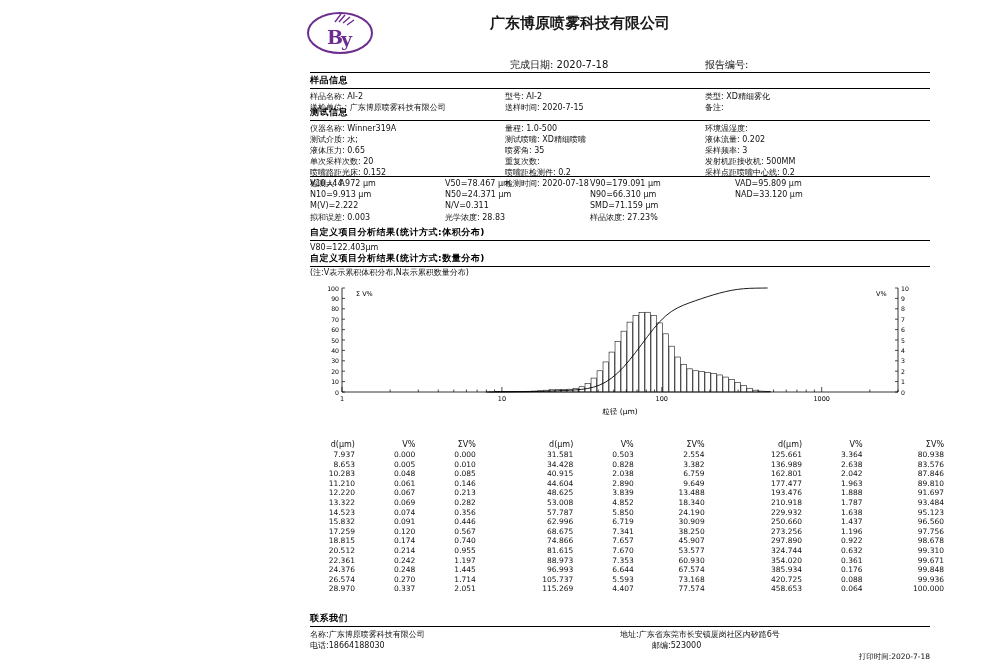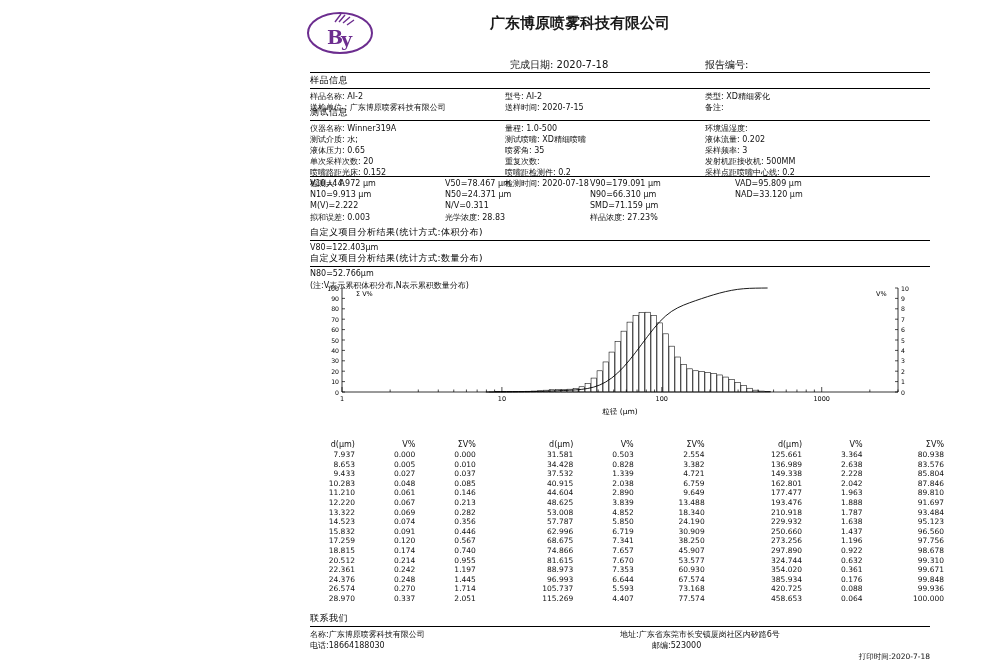--- a/index.html
+++ b/index.html
@@ -22,21 +22,21 @@
     font-family:"DejaVu Sans","Liberation Sans",sans-serif;
   }
   .rule{position:absolute;background:#000;height:1px;}
 
   .meta-row{position:absolute;left:310px;top:58px;width:620px;height:14px;font-size:10px;color:#111;}
   .meta-row span.a{position:absolute;left:200px;}
   .meta-row span.b{position:absolute;left:395px;}
 
   
   .sect{position:absolute;left:310px;width:620px;font-size:8px;color:#111;}
-  .sect-title{font-size:9px;font-weight:normal;color:#000;margin:0;padding:0 0 1px 0;letter-spacing:0.5px;}
+  .sect-title{font-size:9px;font-weight:bold;color:#000;margin:0;padding:0 0 1px 0;letter-spacing:0.5px;}
   .hr{border-bottom:1px solid #000;width:620px;height:0;margin:0;}
   .line{position:relative;height:11px;}
   .c1{position:absolute;left:0;}
   .c2{position:absolute;left:195px;}
   .c3{position:absolute;left:395px;}
 
   
   .chart-wrap{position:absolute;left:310px;top:280px;width:620px;height:140px;}
   .chart-svg{display:block;}
 
@@ -161,23 +161,20 @@
       <div class="sect-title">自定义项目分析结果(统计方式:体积分布)</div>
       <div class="hr"></div>
       <div class="line" style="margin-top:2px;">
         <span class="c1">V80=122.403μm</span>
       </div>
     </div>
 
     <div class="sect" style="top:252px;">
       <div class="sect-title">自定义项目分析结果(统计方式:数量分布)</div>
       <div class="hr"></div>
-      <div class="line" style="margin-top:2px;">
-        <span class="c1">N80=52.766μm</span>
-      </div>
       <div class="line">
         <span class="c1">(注:V表示累积体积分布,N表示累积数量分布)</span>
       </div>
     </div>
 
     <div class="chart-wrap">
       <svg class="chart-svg" id="chart" width="620" height="140" viewBox="0 0 620 140">
           <line x1="32" y1="8" x2="32" y2="112" stroke="#000" stroke-width="0.8"></line>
           <line x1="588" y1="8" x2="588" y2="112" stroke="#000" stroke-width="0.8"></line>
           <line x1="32" y1="112" x2="588" y2="112" stroke="#000" stroke-width="0.8"></line>
@@ -352,33 +349,20 @@
               <td class="gap"></td>
               <td>34.428</td>
               <td>0.828</td>
               <td>3.382</td>
               <td class="gap"></td>
               <td>136.989</td>
               <td>2.638</td>
               <td>83.576</td>
             </tr>
             <tr>
-              <td>9.433</td>
-              <td>0.027</td>
-              <td>0.037</td>
-              <td class="gap"></td>
-              <td>37.532</td>
-              <td>1.339</td>
-              <td>4.721</td>
-              <td class="gap"></td>
-              <td>149.338</td>
-              <td>2.228</td>
-              <td>85.804</td>
-            </tr>
-            <tr>
               <td>10.283</td>
               <td>0.048</td>
               <td>0.085</td>
               <td class="gap"></td>
               <td>40.915</td>
               <td>2.038</td>
               <td>6.759</td>
               <td class="gap"></td>
               <td>162.801</td>
               <td>2.042</td>

